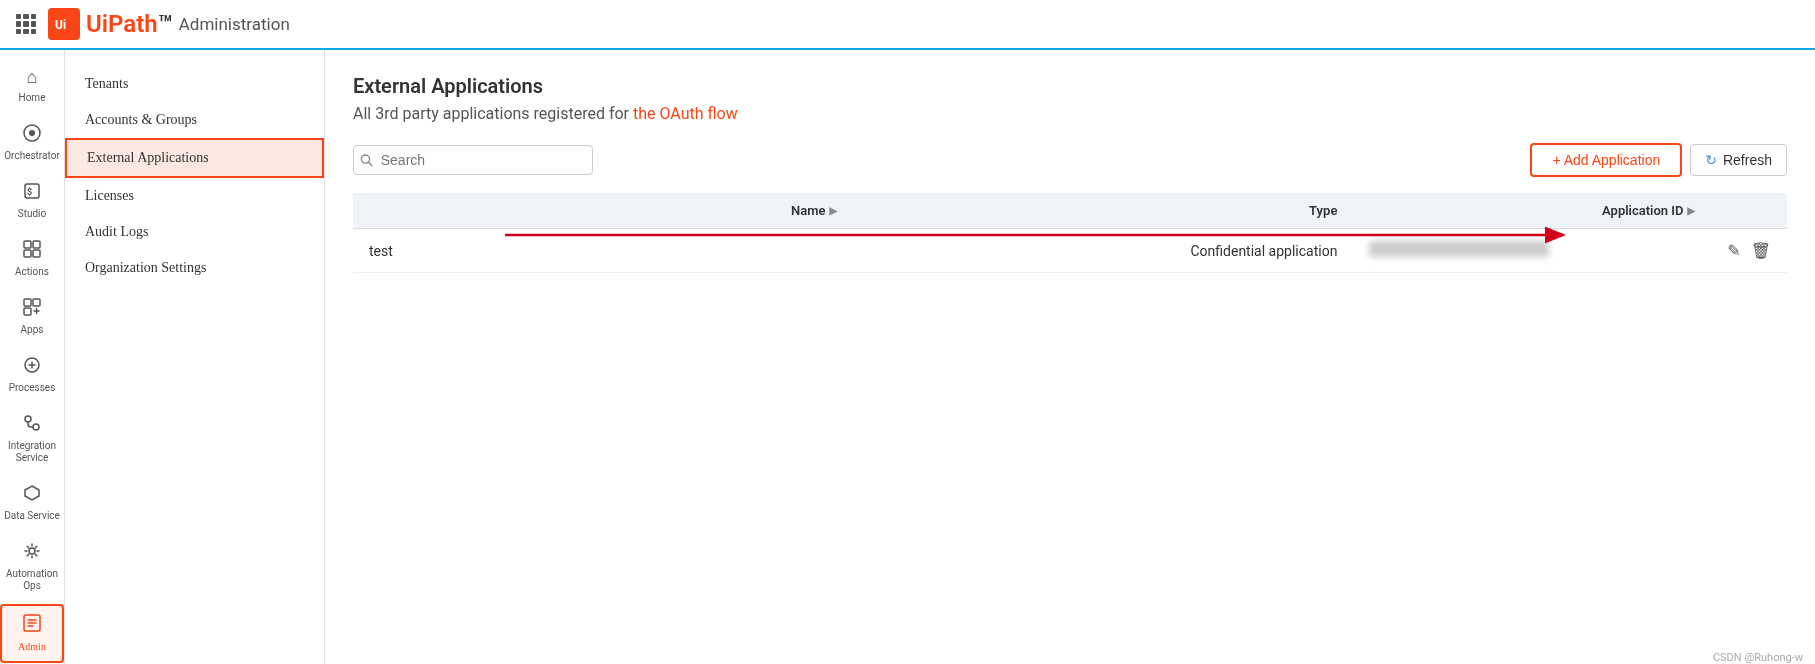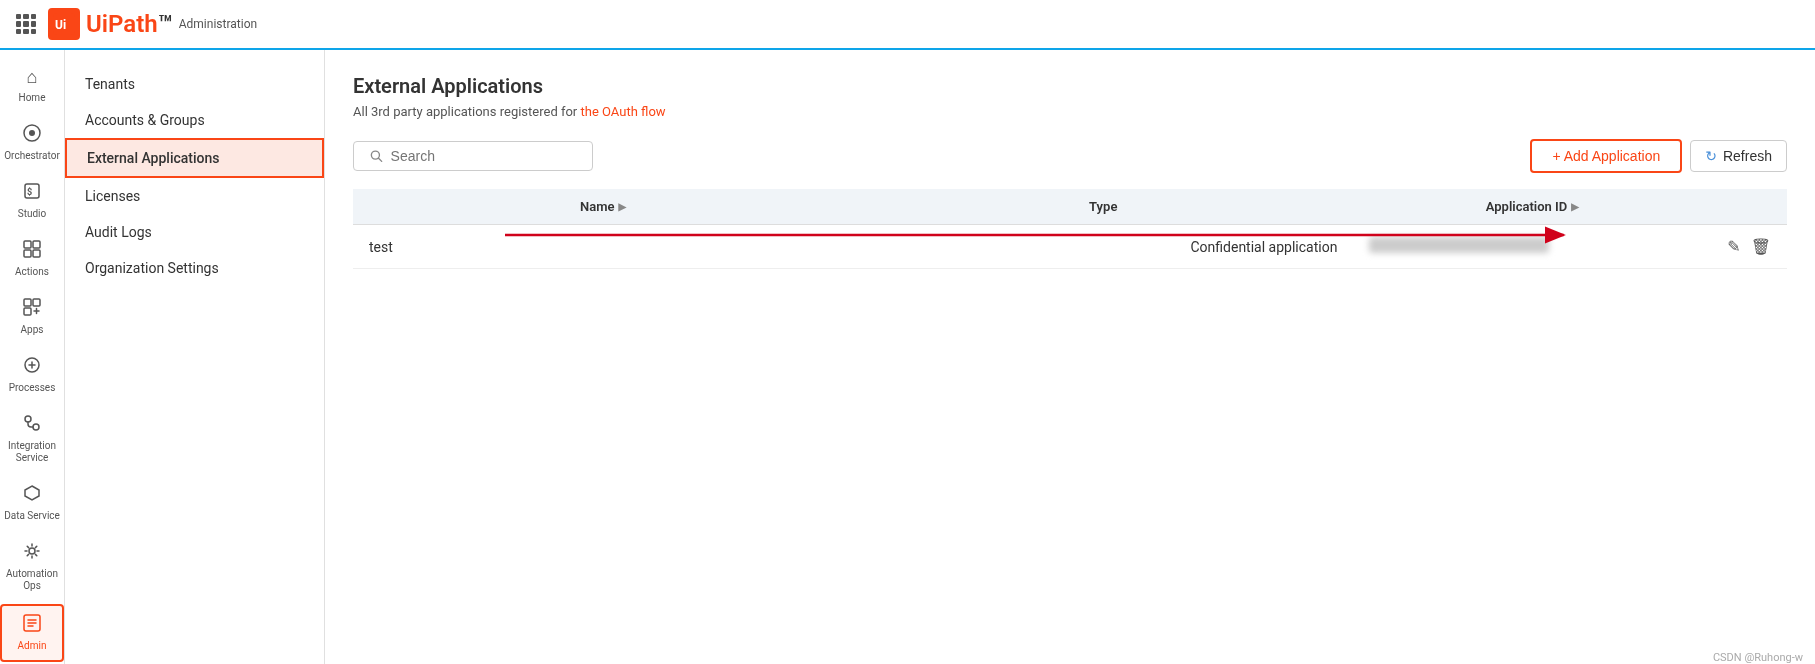--- a/index.html
+++ b/index.html
@@ -15,21 +15,21 @@
       padding: 0 16px;
       gap: 12px;
       flex-shrink: 0;
     }
     .grid-icon { width: 20px; height: 20px; display: grid; grid-template-columns: 1fr 1fr 1fr; gap: 2px; }
     .grid-icon span { background: #555; border-radius: 1px; }
     .logo-box { display: flex; align-items: center; gap: 6px; }
     .logo-square { width: 32px; height: 32px; background: #fa4616; border-radius: 4px; display: flex; align-items: center; justify-content: center; color: #fff; font-weight: bold; font-size: 11px; }
     .logo-text { font-size: 24px; font-weight: 600; color: #333; }
     .logo-text span { color: #fa4616; }
-    .admin-text { font-size: 12px; color: #555; }
+    .admin-text { font-size: 17px; color: #555; }
 
     
     .main-layout { display: flex; flex: 1; overflow: hidden; }
 
     
     .icon-sidebar {
       width: 65px;
       background: #fff;
       border-right: 1px solid #e0e0e0;
       display: flex;
@@ -46,33 +46,35 @@
       padding: 8px 4px;
       width: 100%;
       cursor: pointer;
       gap: 4px;
       border-radius: 4px;
     }
     .icon-sidebar-item.active-admin {
       border: 2px solid #fa4616;
       border-radius: 4px;
       background: #fff3f0;
+      font-family: Liberation Serif, serif;
     }
     .icon-sidebar-item .icon-label { font-size: 10px; color: #555; text-align: center; line-height: 1.2; }
     .icon-sidebar-item.active-admin .icon-label { color: #fa4616; }
     .sidebar-icon { font-size: 18px; color: #555; }
     .icon-sidebar-item.active-admin .sidebar-icon { color: #fa4616; }
 
     
     .nav-sidebar {
       width: 260px;
       background: #fff;
       border-right: 1px solid #e0e0e0;
       padding-top: 16px;
       flex-shrink: 0;
+      font-family: Liberation Serif, serif;
     }
     .nav-item {
       padding: 10px 20px;
       cursor: pointer;
       color: #333;
       font-size: 14px;
     }
     .nav-item.active-external {
       background: #fde8e2;
       border: 2px solid #fa4616;
@@ -82,36 +84,36 @@
 
     
     .main-content {
       flex: 1;
       padding: 24px 28px;
       overflow-y: auto;
       background: #fff;
       position: relative;
     }
     .page-title { font-size: 20px; font-weight: 600; color: #333; margin-bottom: 6px; }
-    .page-subtitle { font-size: 13px; color: #555; margin-bottom: 20px; }
+    .page-subtitle { font-size: 16px; color: #555; margin-bottom: 20px; }
     .page-subtitle a { color: #fa4616; text-decoration: none; }
 
     
     .toolbar {
       display: flex;
       align-items: center;
       justify-content: space-between;
       margin-bottom: 16px;
     }
     .search-box {
       display: flex;
       align-items: center;
       border: 1px solid #ccc;
       border-radius: 4px;
-      padding: 6px 16px;
+      padding: 6px 6px;
       gap: 8px;
       width: 240px;
       background: #fff;
     }
     .search-box input {
       border: none;
       outline: none;
       font-size: 14px;
       color: #555;
       width: 100%;
@@ -142,21 +144,21 @@
       font-size: 14px;
       cursor: pointer;
     }
     .refresh-icon { color: #4a90d9; font-size: 14px; }
 
     
     .data-table { width: 100%; border-collapse: collapse; }
     .data-table thead tr { background: #f0f4f8; }
     .data-table th {
       padding: 10px 16px;
-      text-align: center;
+      text-align: right;
       font-size: 13px;
       font-weight: 600;
       color: #333;
       border-bottom: 1px solid #ddd;
     }
     .data-table td {
       padding: 12px 16px;
       font-size: 14px;
       color: #333;
       border-bottom: 1px solid #eee;

